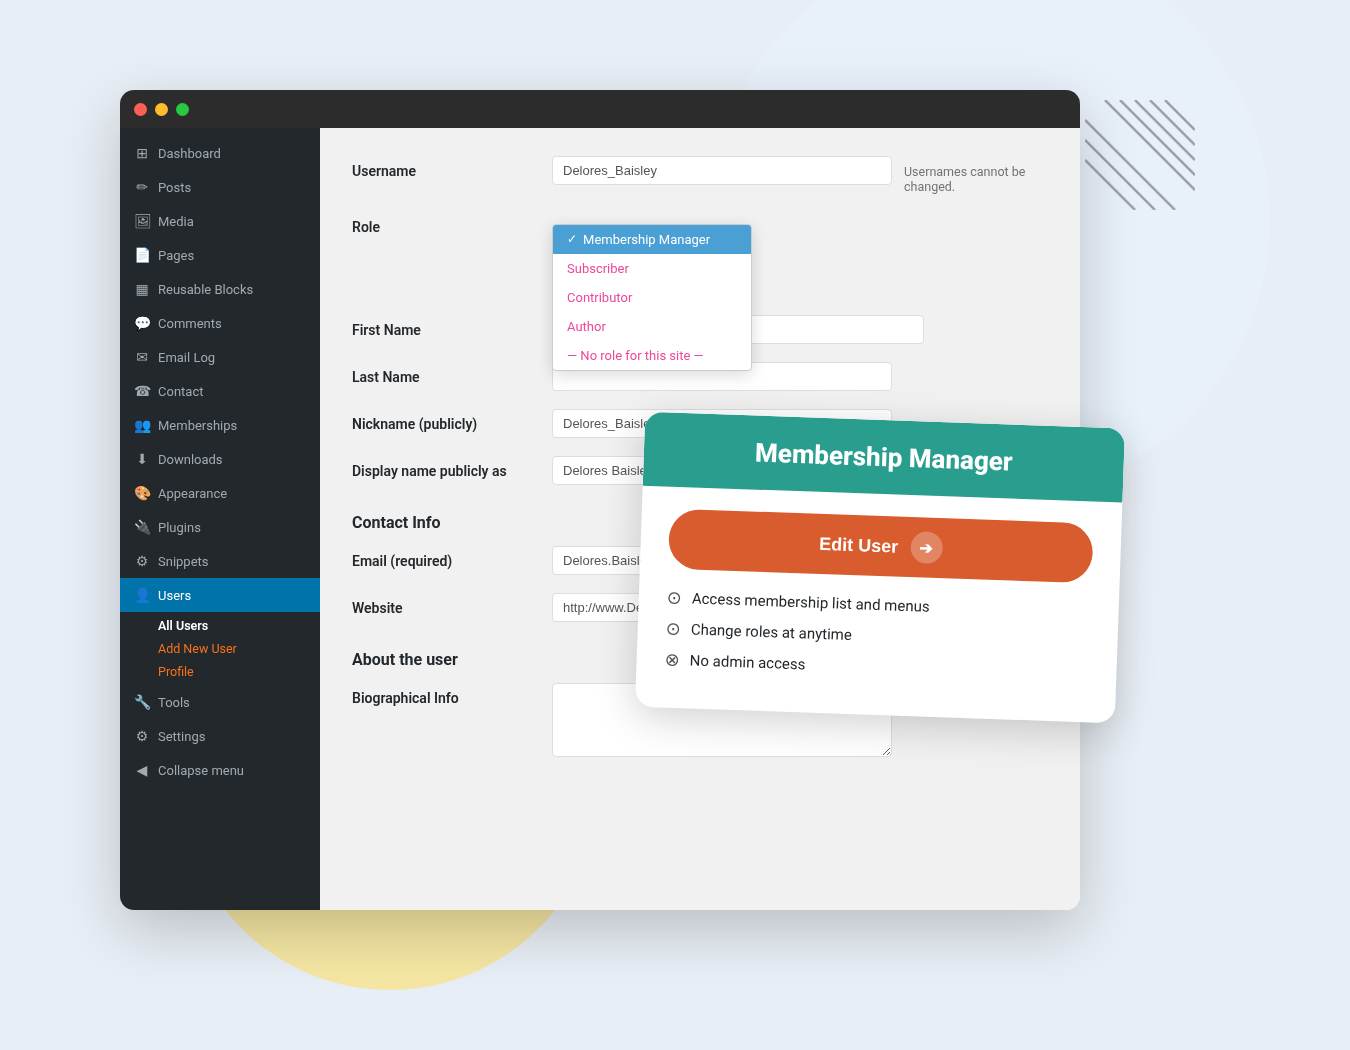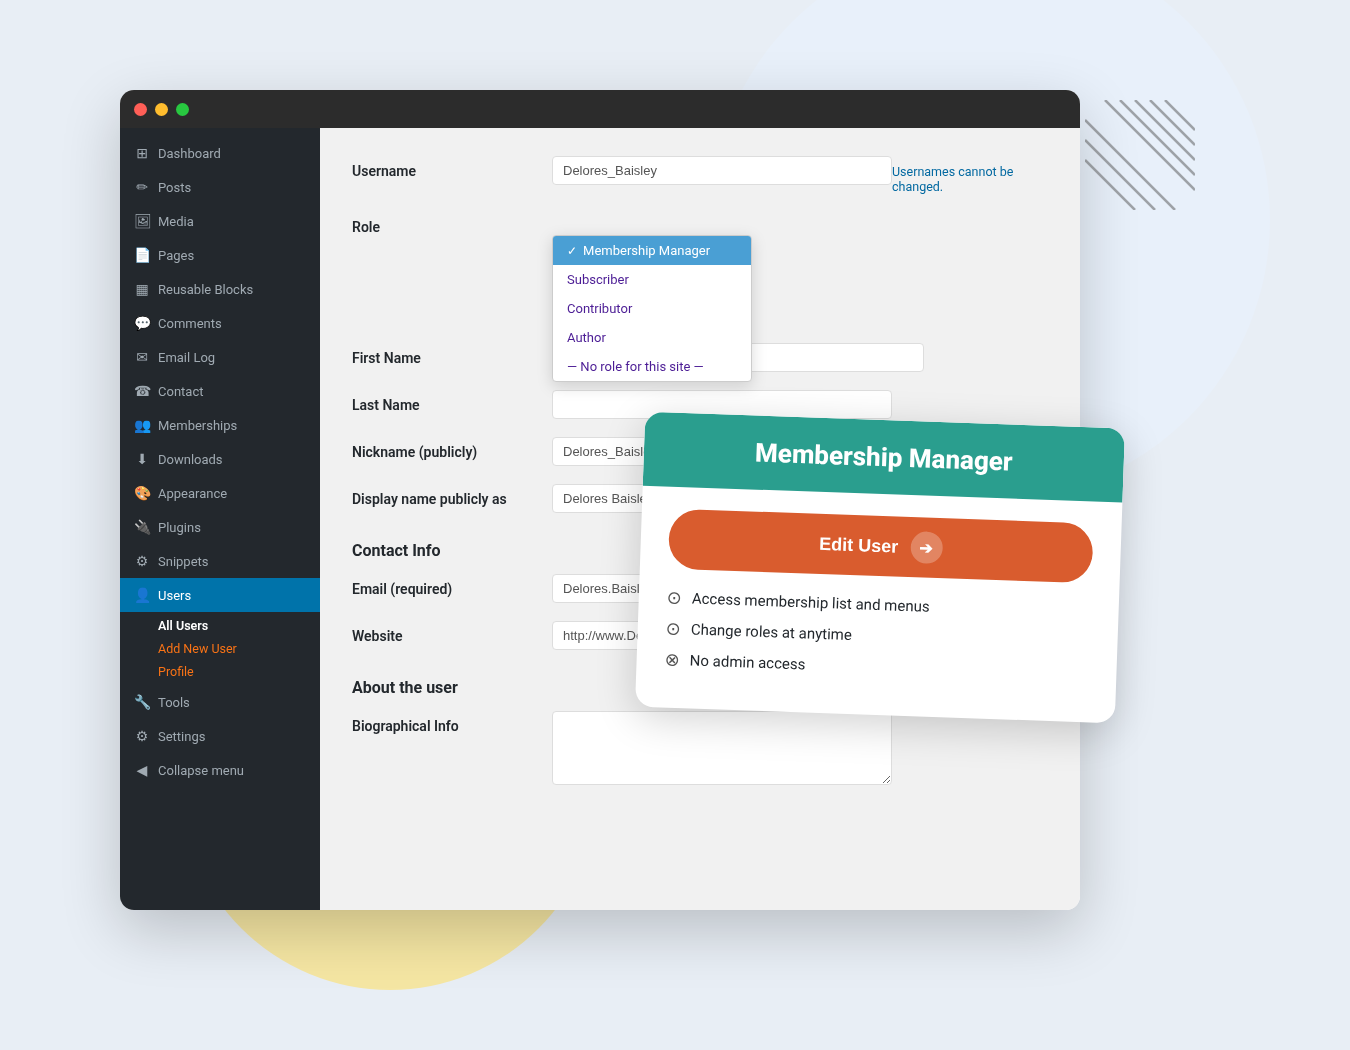--- a/index.html
+++ b/index.html
@@ -141,21 +141,22 @@
       width: 340px;
       padding: 6px 10px;
       border: 1px solid #ddd;
       border-radius: 4px;
       font-size: 13px;
       background: #fff;
       color: #555;
     }
     .form-hint {
       font-size: 12.5px;
-      color: #0369a1;
+      color: #737373;
+      margin-left: 12px;
       padding-top: 8px;
     }
 
     
     .role-dropdown-container {
       position: relative;
       width: 200px;
     }
     .role-dropdown-menu {
       position: absolute;
@@ -165,21 +166,21 @@
       background: #fff;
       border: 1px solid #ccc;
       border-radius: 4px;
       box-shadow: 0 4px 16px rgba(0,0,0,0.15);
       z-index: 10;
       overflow: hidden;
     }
     .role-option {
       padding: 7px 14px;
       font-size: 13px;
-      color: #4c1d95;
+      color: #ec4899;
       cursor: pointer;
       display: flex;
       align-items: center;
       gap: 6px;
     }
     .role-option.selected {
       background: #4a9fd4;
       color: #fff;
     }
     .check-mark { font-size: 12px; }
@@ -378,21 +379,21 @@
     <div class="main-content">
 
       <div class="form-row">
         <div class="form-label">Username</div>
         <div class="form-control-area">
           <input class="form-input" type="text" value="Delores_Baisley" style="">
         </div>
         <div class="form-hint">Usernames cannot be changed.</div>
       </div>
 
-      <div class="form-row" style="align-items:flex-end;">
+      <div class="form-row" style="align-items:center;">
         <div class="form-label">Role</div>
         <div class="form-control-area role-dropdown-container">
           <div class="role-dropdown-menu">
             <div class="role-option selected">
               <span class="check-mark">✓</span>
               <span>Membership Manager</span>
             </div>
             <div class="role-option">
               <span>Subscriber</span>
             </div>
@@ -402,21 +403,21 @@
             <div class="role-option">
               <span>Author</span>
             </div>
             <div class="role-option">
               <span>— No role for this site —</span>
             </div>
           </div>
         </div>
       </div>
 
-      <div class="form-row" style="margin-top:108px;gap:32px;">
+      <div class="form-row" style="margin-top:80px;gap:32px;">
         <div class="form-label">First Name</div>
         <div class="form-control-area">
           <input class="form-input" type="text" value="" style="">
         </div>
       </div>
 
       <div class="form-row">
         <div class="form-label">Last Name</div>
         <div class="form-control-area">
           <input class="form-input" type="text" value="" style="">

